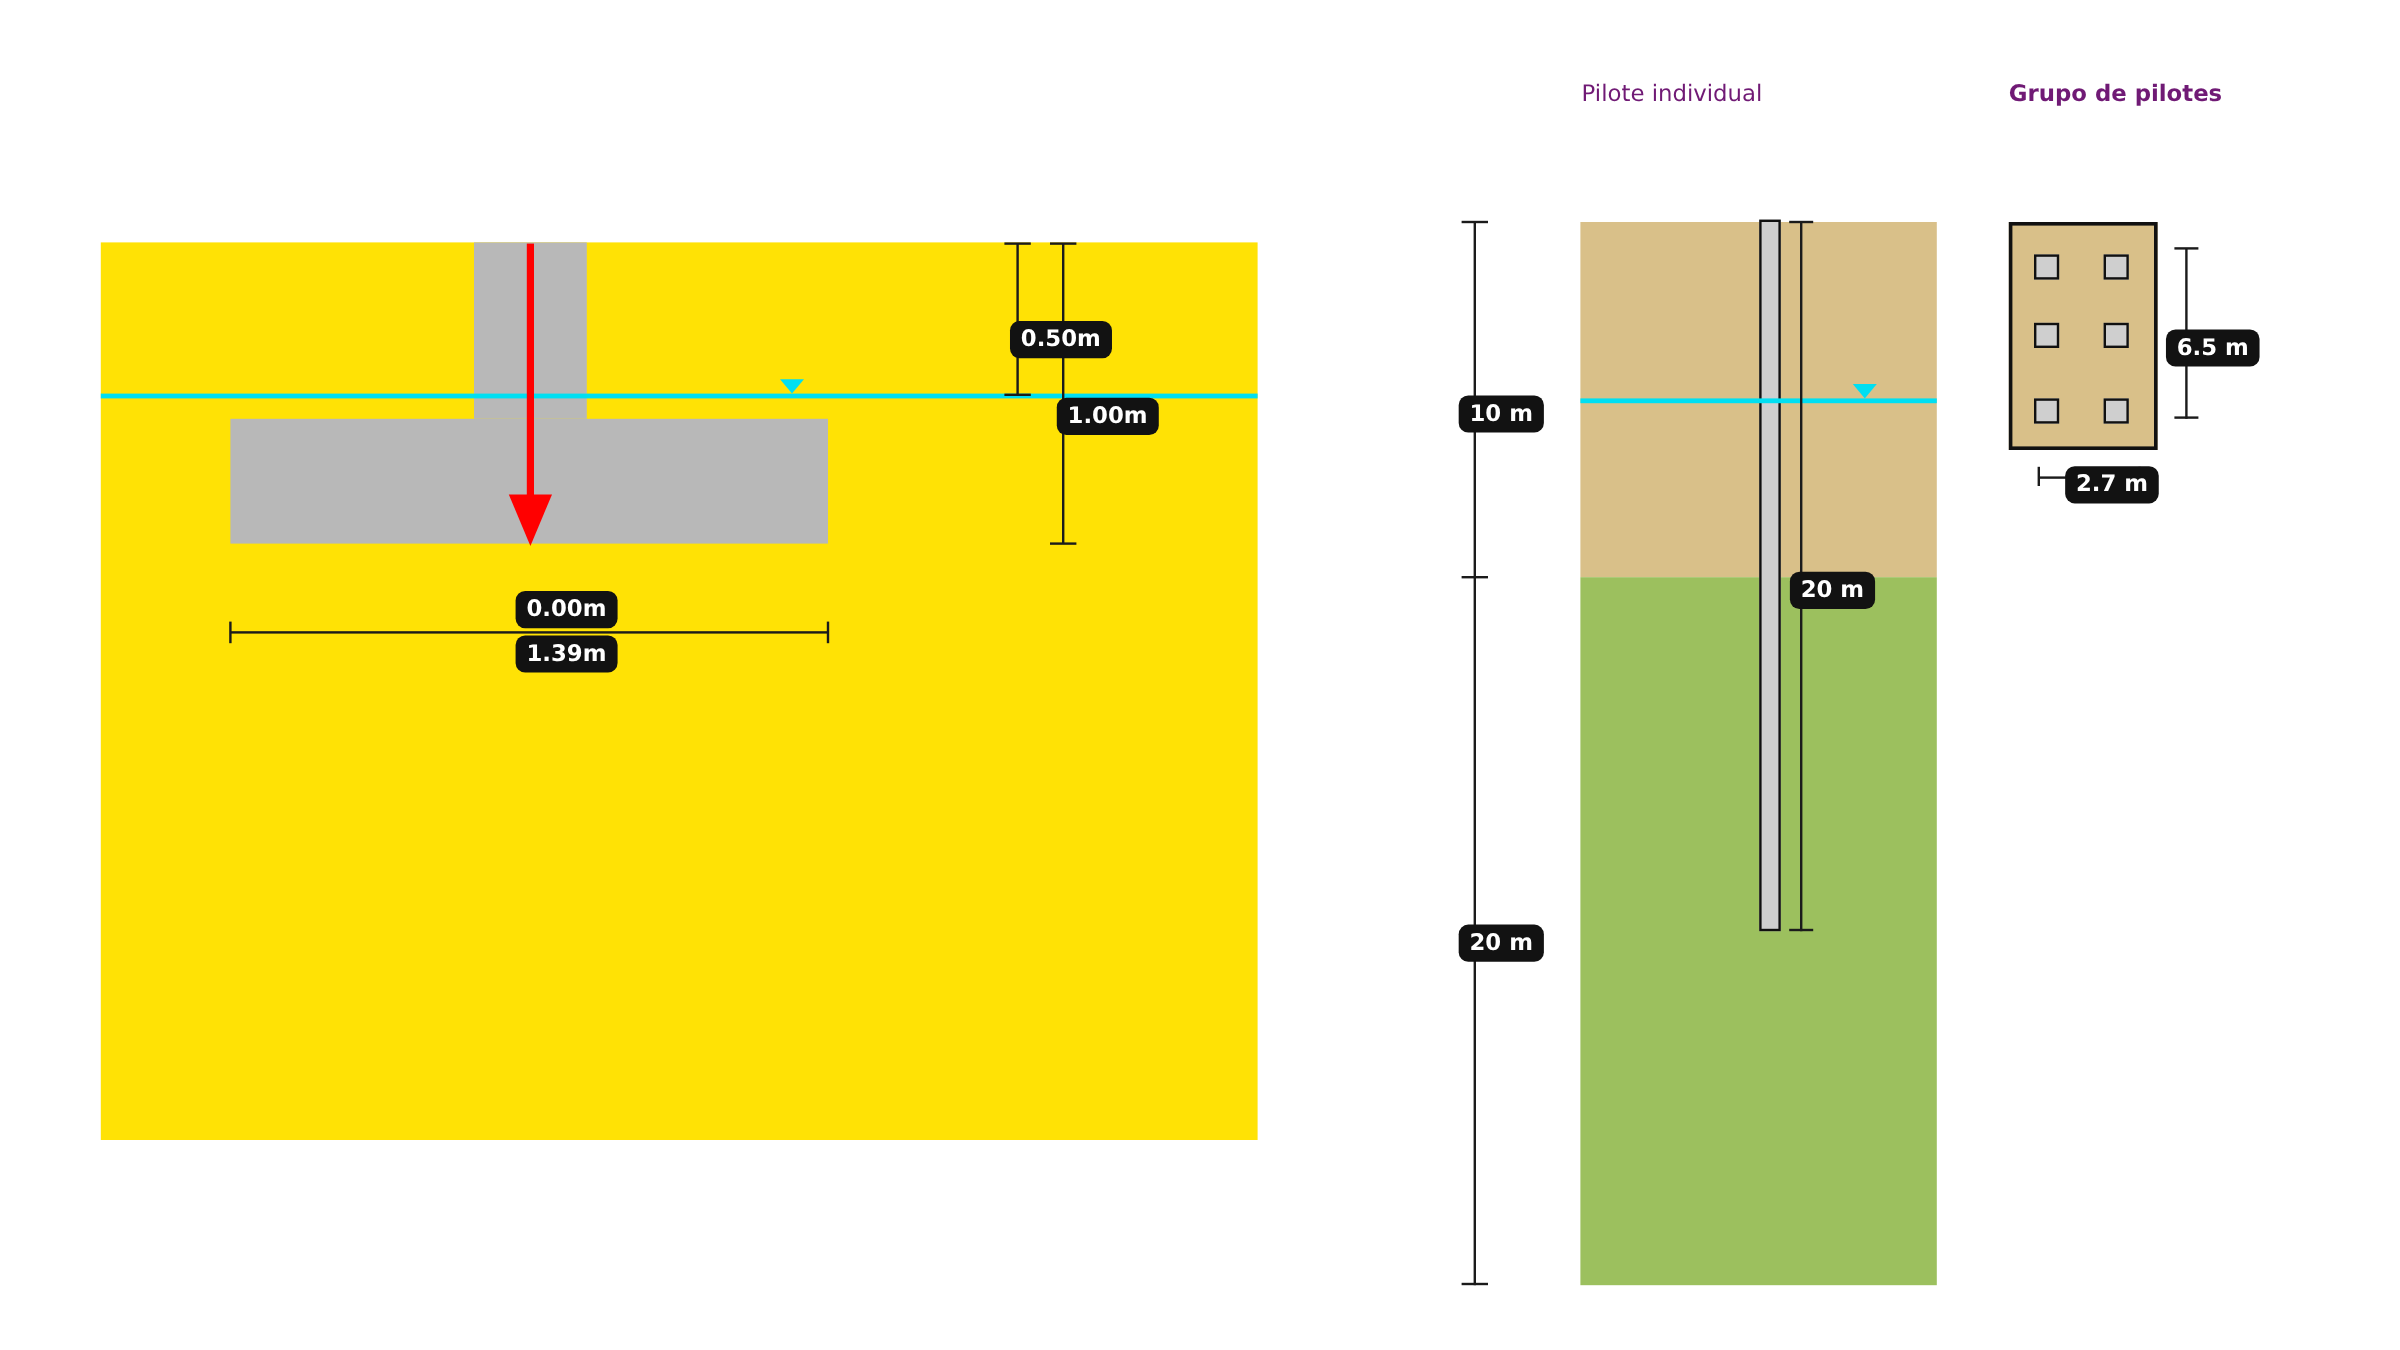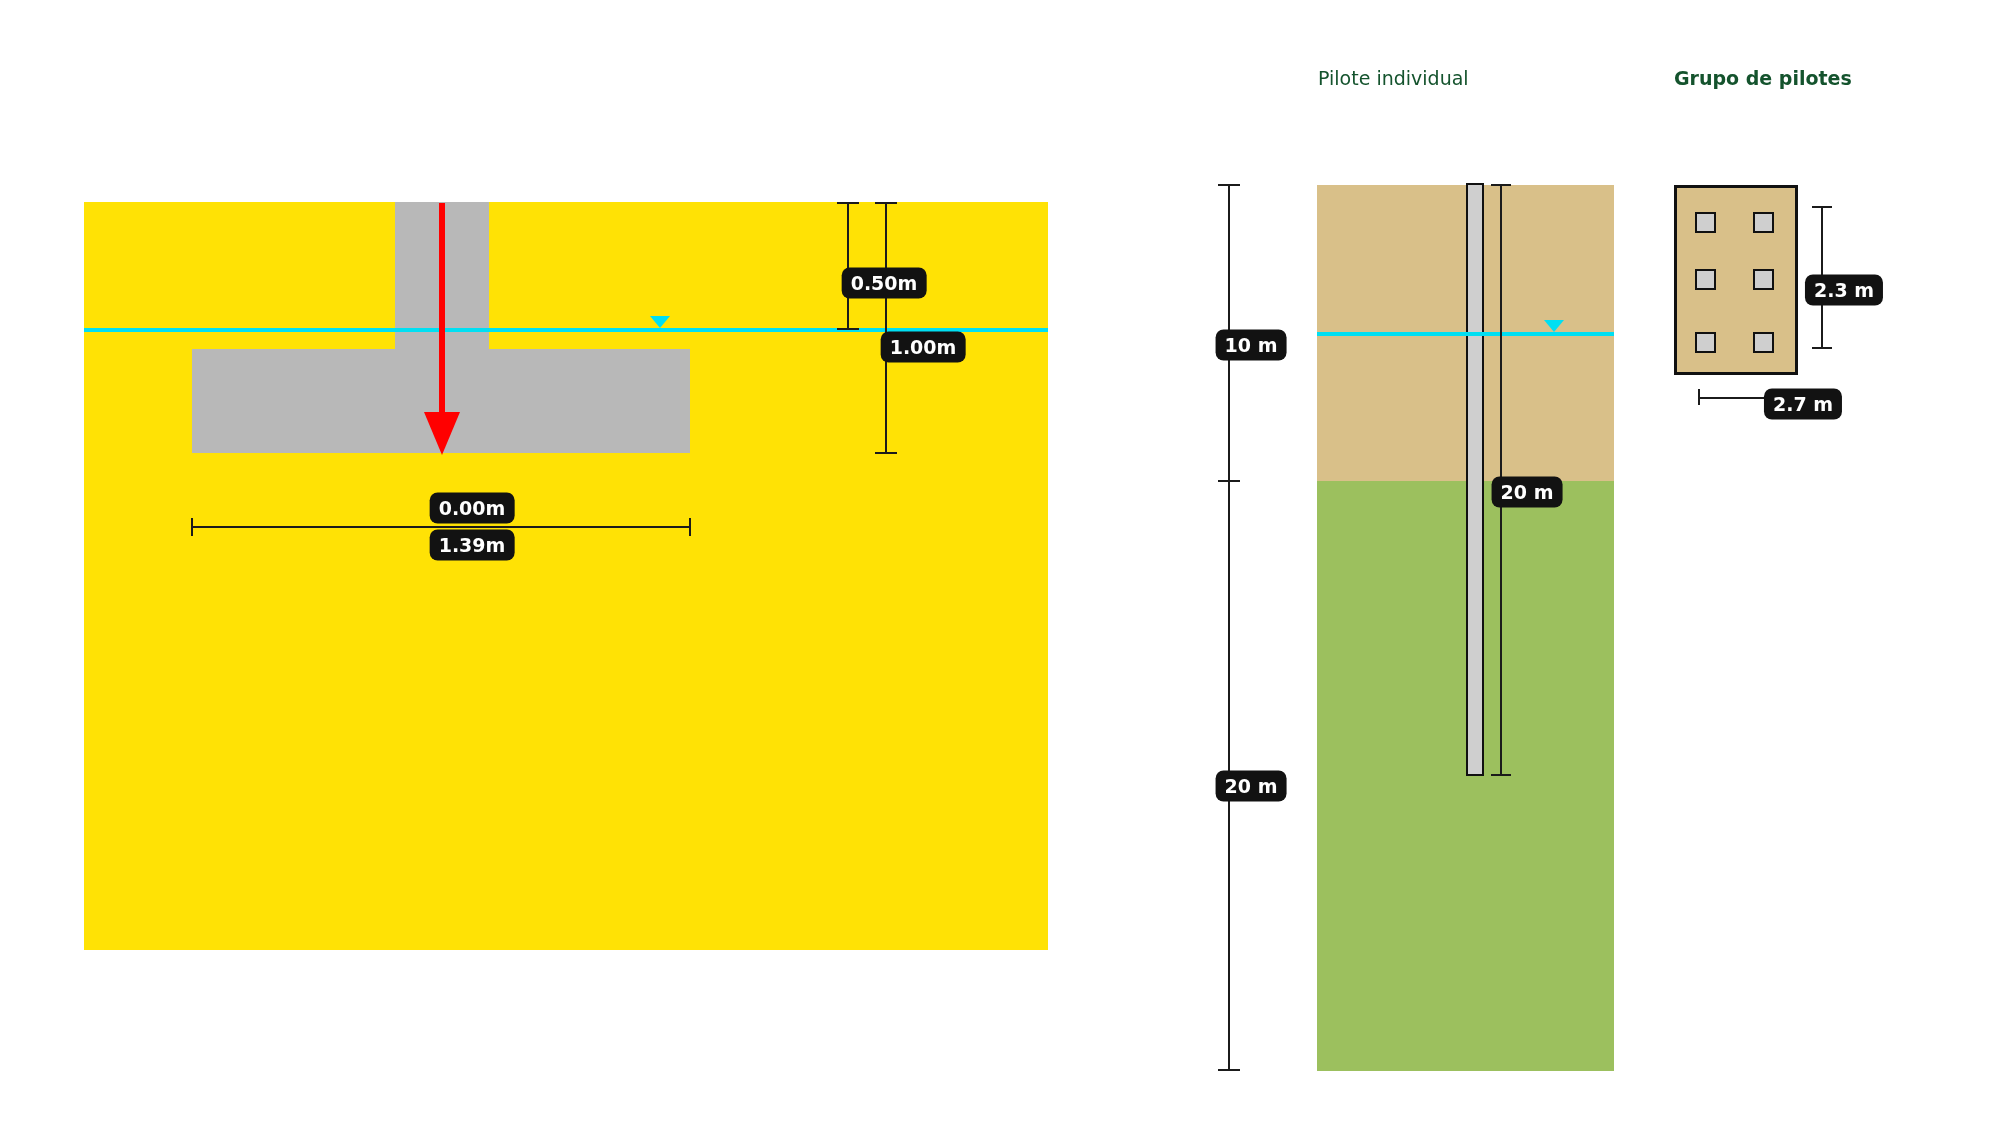--- a/index.html
+++ b/index.html
@@ -10,21 +10,21 @@
   }
   .layer { position:absolute; left:0; top:0; width:100%; height:100%; }
   .abs { position:absolute; }
   .dim { position:absolute; background:#1b1b1b; z-index:20; }
   .pill {
     position:absolute; transform:translate(-50%,-50%);
     background:var(--label-bg); color:var(--label-text);
     font-weight:bold; font-size:19px; line-height:1;
     padding:6px 9px; border-radius:8px; white-space:nowrap; z-index:30;
   }
-  .title { position:absolute; font-size:19px; color:#14532d; z-index:5; }
+  .title { position:absolute; font-size:19px; color:#701a75; z-index:5; }
   .tri-down {
     position:absolute; width:0; height:0;
     border-left:10px solid transparent; border-right:10px solid transparent;
     border-top:12px solid var(--water-cyan); z-index:25;
   }
   .pile-sq {
     position:absolute; width:21px; height:21px;
     background:var(--pile-gray); border:2px solid #111; z-index:6;
   }
 </style>
@@ -102,21 +102,21 @@
     <div class="pile-sq" style="left:1695px; top:212px;"></div>
     <div class="pile-sq" style="left:1753px; top:212px;"></div>
     <div class="pile-sq" style="left:1695px; top:269px;"></div>
     <div class="pile-sq" style="left:1753px; top:269px;"></div>
     <div class="pile-sq" style="left:1695px; top:332px;"></div>
     <div class="pile-sq" style="left:1753px; top:332px;"></div>
 
     <div class="dim" style="left:1821px; top:207px; width:2px; height:142px;"></div>
     <div class="dim" style="left:1812px; top:206px; width:20px; height:2px;"></div>
     <div class="dim" style="left:1812px; top:347px; width:20px; height:2px;"></div>
-    <div class="pill" style="left:1844px; top:290px;">2.3 m</div>
+    <div class="pill" style="left:1844px; top:290px;">6.5 m</div>
 
     <div class="dim" style="left:1699px; top:397px; width:84px; height:2px;"></div>
     <div class="dim" style="left:1698px; top:389px; width:2px; height:16px;"></div>
     <div class="dim" style="left:1782px; top:389px; width:2px; height:16px;"></div>
-    <div class="pill" style="left:1803px; top:404px;">2.7 m</div>
+    <div class="pill" style="left:1760px; top:404px;">2.7 m</div>
   </div>
 
 </div>
 
 </body></html>

